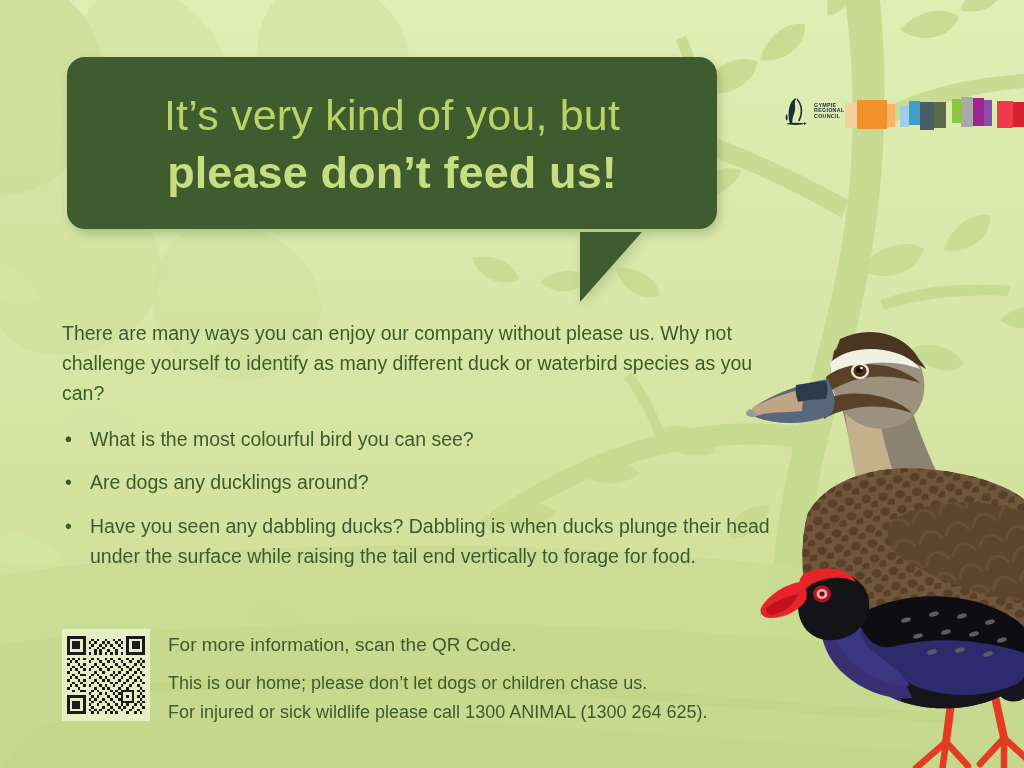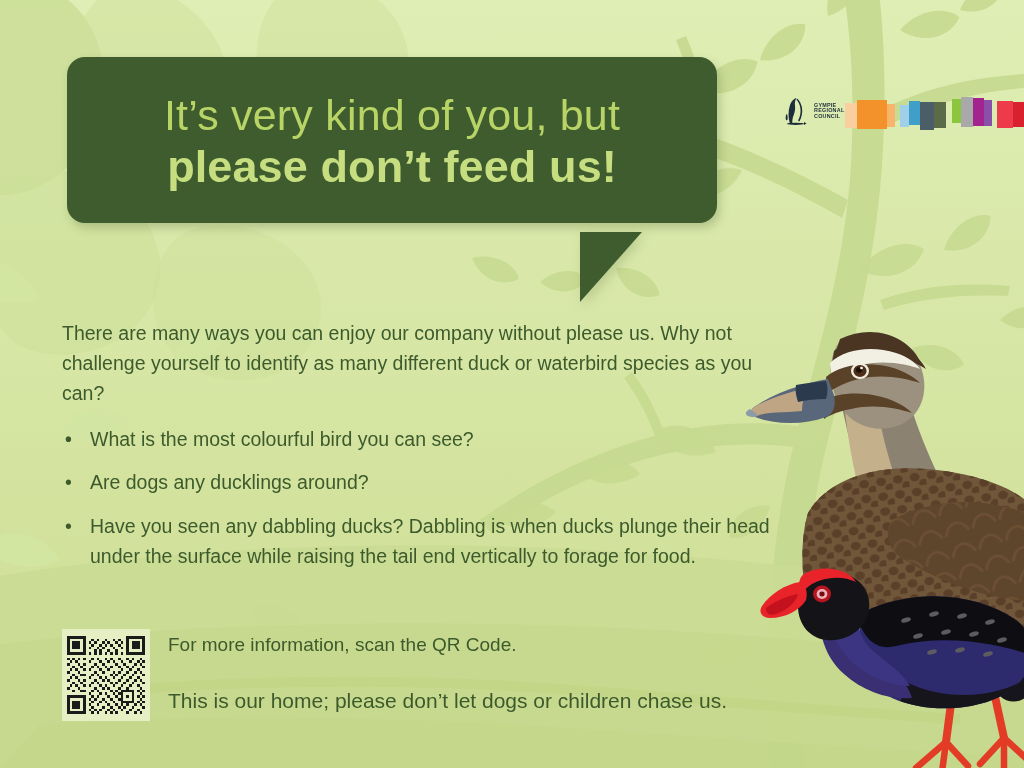--- a/index.html
+++ b/index.html
@@ -37,21 +37,21 @@
     font-weight:400;
     letter-spacing:0.2px;
     line-height:1.14;
   }
   .bubble-line2 {
     color:#c6de80;
     font-size:45px;
     font-weight:bold;
     letter-spacing:0.1px;
     line-height:1.18;
-    margin-top:0;
+    margin-top:6px;
   }
   .bubble-tail {
     position:absolute; left:513px; top:175px;
     width:0; height:0;
     border-left:0 solid transparent;
     border-top:70px solid #3e5c2d;
     border-right:62px solid transparent;
     filter:drop-shadow(3px 4px 6px rgba(90,110,60,0.25));
   }
 
@@ -87,22 +87,22 @@
   .bullets li.long { width:712px; }
 
   
   .qr-block { position:absolute; left:62px; top:629px; display:flex; gap:18px; }
   .qr-box {
     width:88px; height:92px; background:#e6efc4;
     padding:5px; display:flex; align-items:center; justify-content:center;
   }
   .qr-box svg { width:78px; height:80px; display:block; }
   .qr-texts { color:#3c5a2c; padding-top:4px; }
-  .qr-heading { font-size:19px; line-height:1.3; margin-bottom:26px; }
-  .qr-sub { font-size:21px; line-height:1.62; }
+  .qr-heading { font-size:19px; line-height:1.3; margin-bottom:11px; }
+  .qr-sub { font-size:18px; line-height:1.62; }
 
   
   .bird-duck { position:absolute; left:744px; top:283px; width:300px; height:345px; }
   .bird-swamphen { position:absolute; left:756px; top:546px; width:280px; height:230px; }
   .bird-duck svg, .bird-swamphen svg { width:100%; height:100%; display:block; }
 </style>
 </head>
 <body>
 
 <div id="poster">
@@ -306,20 +306,21 @@
           <path d="M8 25h1v1h-1zM11 25h1v1h-1zM15 25h1v1h-1zM18 25h1v1h-1zM20 25h1v1h-1zM22 25h1v1h-1zM25 25h1v1h-1zM27 25h1v1h-1z"></path>
           <path d="M9 26h1v1h-1zM13 26h1v1h-1zM16 26h1v1h-1zM19 26h1v1h-1zM21 26h1v1h-1zM24 26h1v1h-1zM28 26h1v1h-1z"></path>
           <path d="M8 27h1v1h-1zM10 27h1v1h-1zM12 27h1v1h-1zM15 27h1v1h-1zM17 27h1v1h-1zM20 27h1v1h-1zM23 27h1v1h-1zM26 27h1v1h-1z"></path>
           <path d="M9 28h1v1h-1zM11 28h1v1h-1zM14 28h1v1h-1zM16 28h1v1h-1zM18 28h1v1h-1zM22 28h1v1h-1zM25 28h1v1h-1zM27 28h1v1h-1z"></path>
         </g>
       </svg>
     </div>
     <div class="qr-texts">
       <div class="qr-heading">For more information, scan the QR Code.</div>
       <div class="qr-sub">This is our home; please don’t let dogs or children chase us.</div>
+      <div class="qr-sub">For injured or sick wildlife please call 1300 ANIMAL (1300 264 625).</div>
     </div>
   </div>
 
   <div class="bird-duck">
     <svg viewBox="0 0 300 345">
       <defs>
         <pattern id="scaleA" width="17" height="15" patternUnits="userSpaceOnUse" patternTransform="rotate(-8)">
           <ellipse cx="6" cy="6" rx="5" ry="4.2" fill="#4e3321"></ellipse>
           <ellipse cx="14.5" cy="13" rx="5" ry="4.2" fill="#4e3321"></ellipse>
         </pattern>

